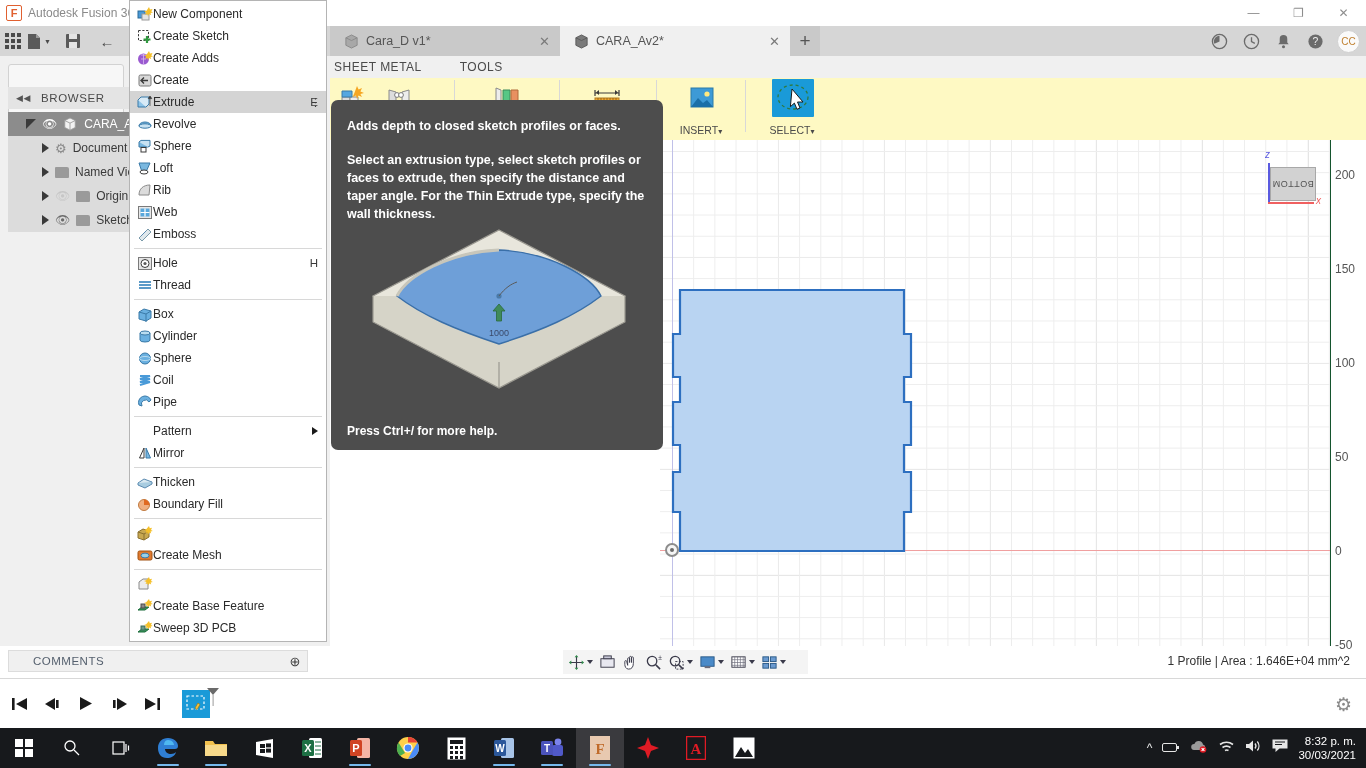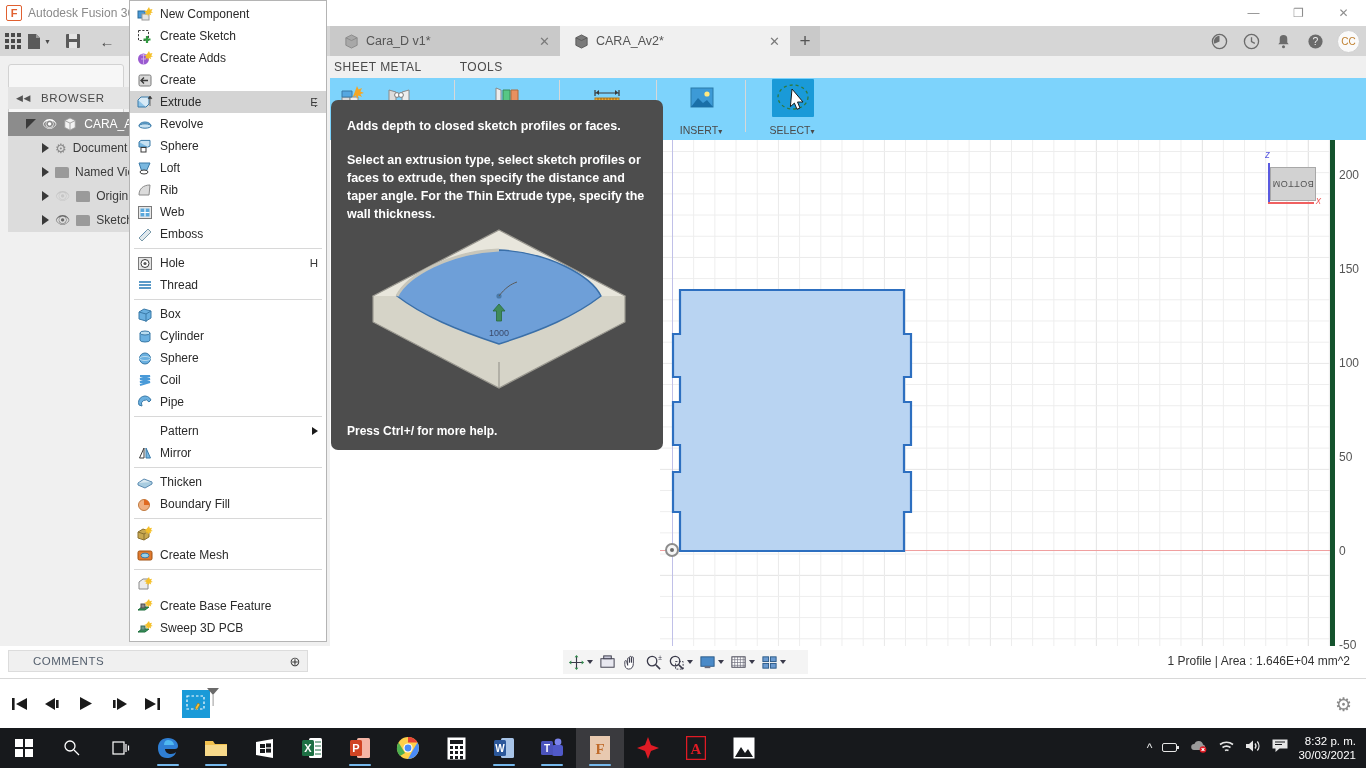--- a/index.html
+++ b/index.html
@@ -95,21 +95,21 @@
   .folder { width: 14px; height: 11px; background: #9a9a9a; border-radius: 1px 2px 1px 1px; }
 
   
   .ribbon-tabs {
     position: absolute; top: 56px; left: 330px; width: 1036px; height: 22px;
     background: #f0f0f0; display: flex; align-items: center; gap: 38px; padding-left: 4px;
     font-size: 12px; color: #4a4a4a; letter-spacing: .5px;
   }
   .ribbon {
     position: absolute; top: 78px; left: 330px; width: 1036px; height: 62px;
-    background: #7dd3fc; display: flex; align-items: flex-start;
+    background: #fef9c3; display: flex; align-items: flex-start;
   }
   .rb-group { display: flex; align-items: flex-start; height: 62px; position: relative; }
   .rb-sep { width: 1px; height: 52px; background: #d8d8d8; margin: 2px 4px 0 4px; }
   .rb-item {
     width: 46px; height: 58px; display: flex; flex-direction: column;
     align-items: center; justify-content: flex-start; padding-top: 4px;
   }
   .rb-glyph { width: 34px; height: 32px; display: flex; align-items: center; justify-content: center; }
   .rb-group-label {
     font-size: 10.5px; color: #4a4a4a; position: absolute; bottom: 4px;
@@ -140,21 +140,21 @@
   }
   .origin::after {
     content: ""; position: absolute; left: 3px; top: 3px; width: 4px; height: 4px;
     border-radius: 50%; background: #6b6b6b;
   }
   .profile { position: absolute; left: 6px; top: 140px; }
 
   
   .ruler {
     position: absolute; top: 140px; right: 0; width: 36px; height: 506px;
-    background: #ffffff; border-left: 5px solid #14532d; padding-left: 27px;
+    background: #ffffff; border-left: 1px solid #14532d; padding-left: 27px;
   }
   .ruler-tick {
     position: absolute; left: 4px; font-size: 12px; color: #555;
   }
 
   
   .viewcube { position: absolute; top: 145px; right: 42px; width: 64px; height: 66px; }
   .vc-face {
     position: absolute; left: 10px; top: 22px; width: 46px; height: 34px;
     background: #d2d2d2; border: 1px solid #a8a8a8;
@@ -168,21 +168,21 @@
   .vc-xl { position: absolute; left: 56px; top: 50px; font-size: 10px; color: #f06060; font-style: italic; }
 
   
   .menu {
     position: absolute; top: 0px; left: 129px; width: 198px;
     background: #ffffff; border: 1px solid #b4b4b4; z-index: 40;
     padding: 2px 0 2px 0;
   }
   .mi {
     height: 22px; display: flex; align-items: center; padding-left: 6px;
-    font-size: 12px; color: #2a2a2a; gap: 7px; position: relative;
+    font-size: 12px; color: #2a2a2a; position: relative;
   }
   .mi.hl { background: #d4d4d4; }
   .mi-ico { width: 17px; height: 16px; display: flex; align-items: center; justify-content: center; }
   .mi-key { margin-left: auto; font-size: 11.5px; color: #3a3a3a; padding-right: 8px; }
   .mi-dots { position: absolute; right: 5px; font-size: 11px; color: #3a3a3a; letter-spacing: 0; line-height: 7px; }
   .mi-arrow {
     margin-left: auto; margin-right: 8px; width: 0; height: 0;
     border-left: 6px solid #1a1a1a; border-top: 4px solid transparent; border-bottom: 4px solid transparent;
   }
   .m-sep { height: 1px; background: #d8d8d8; margin: 3px 4px; }

